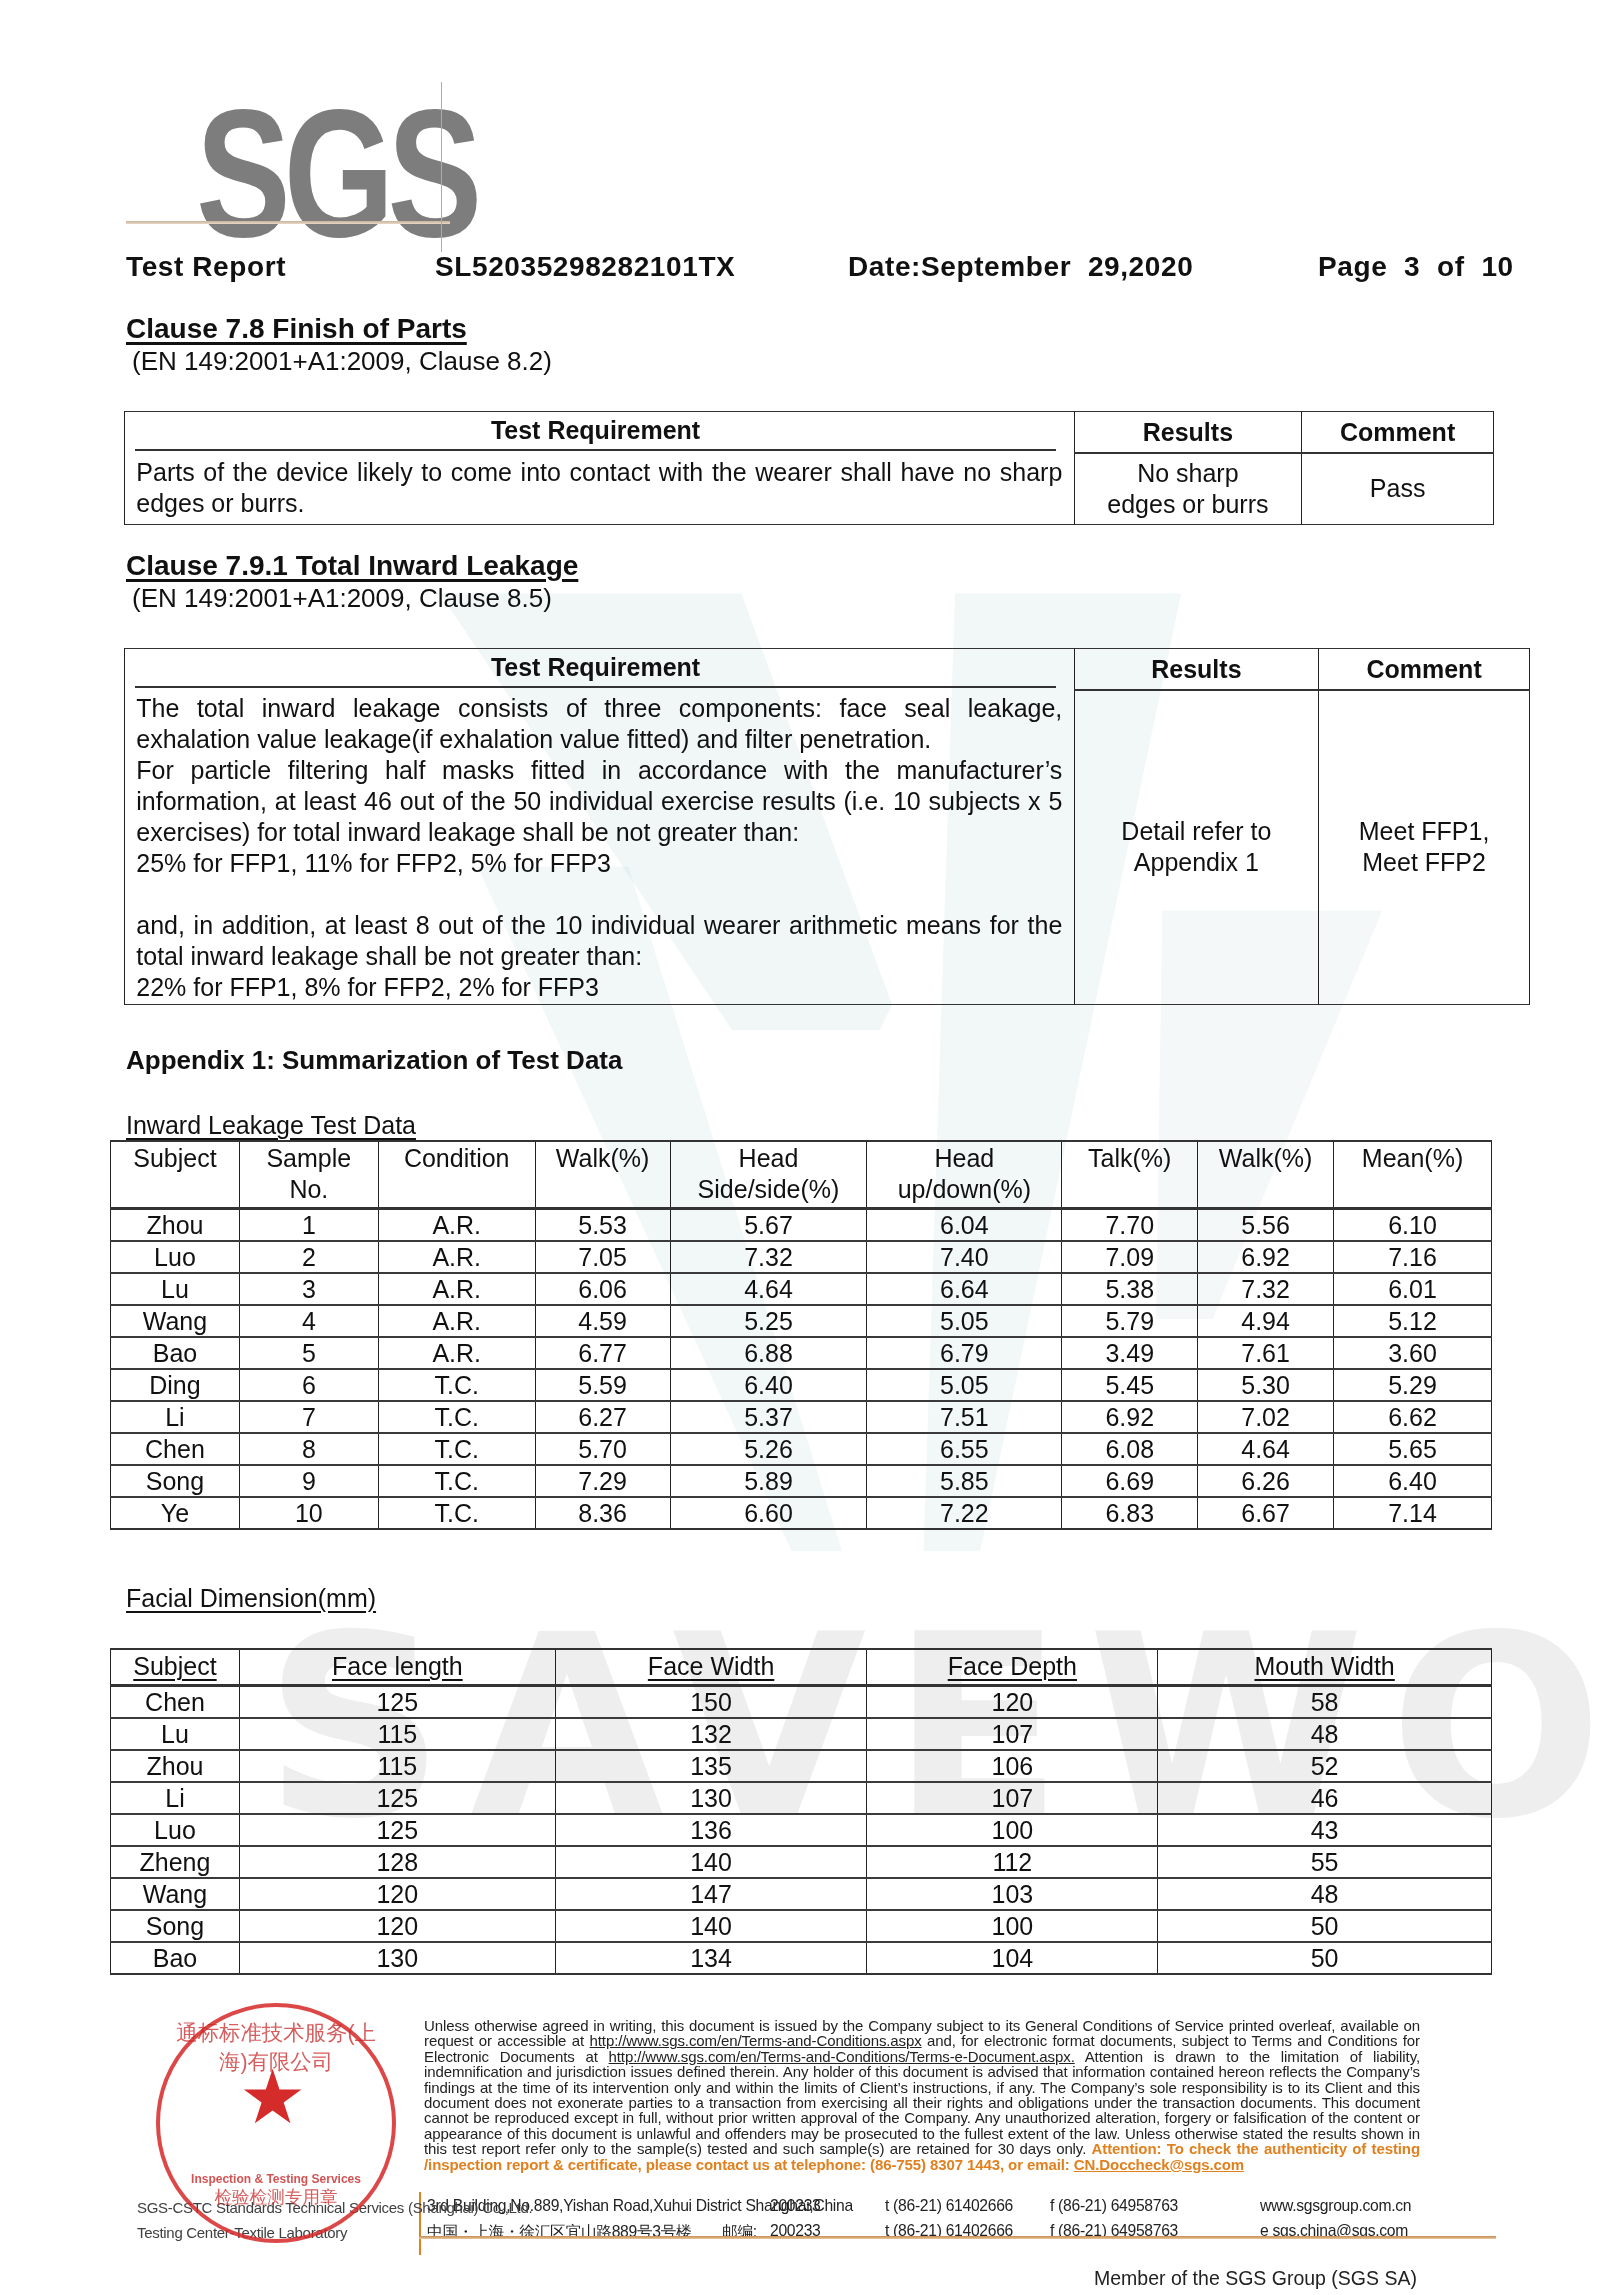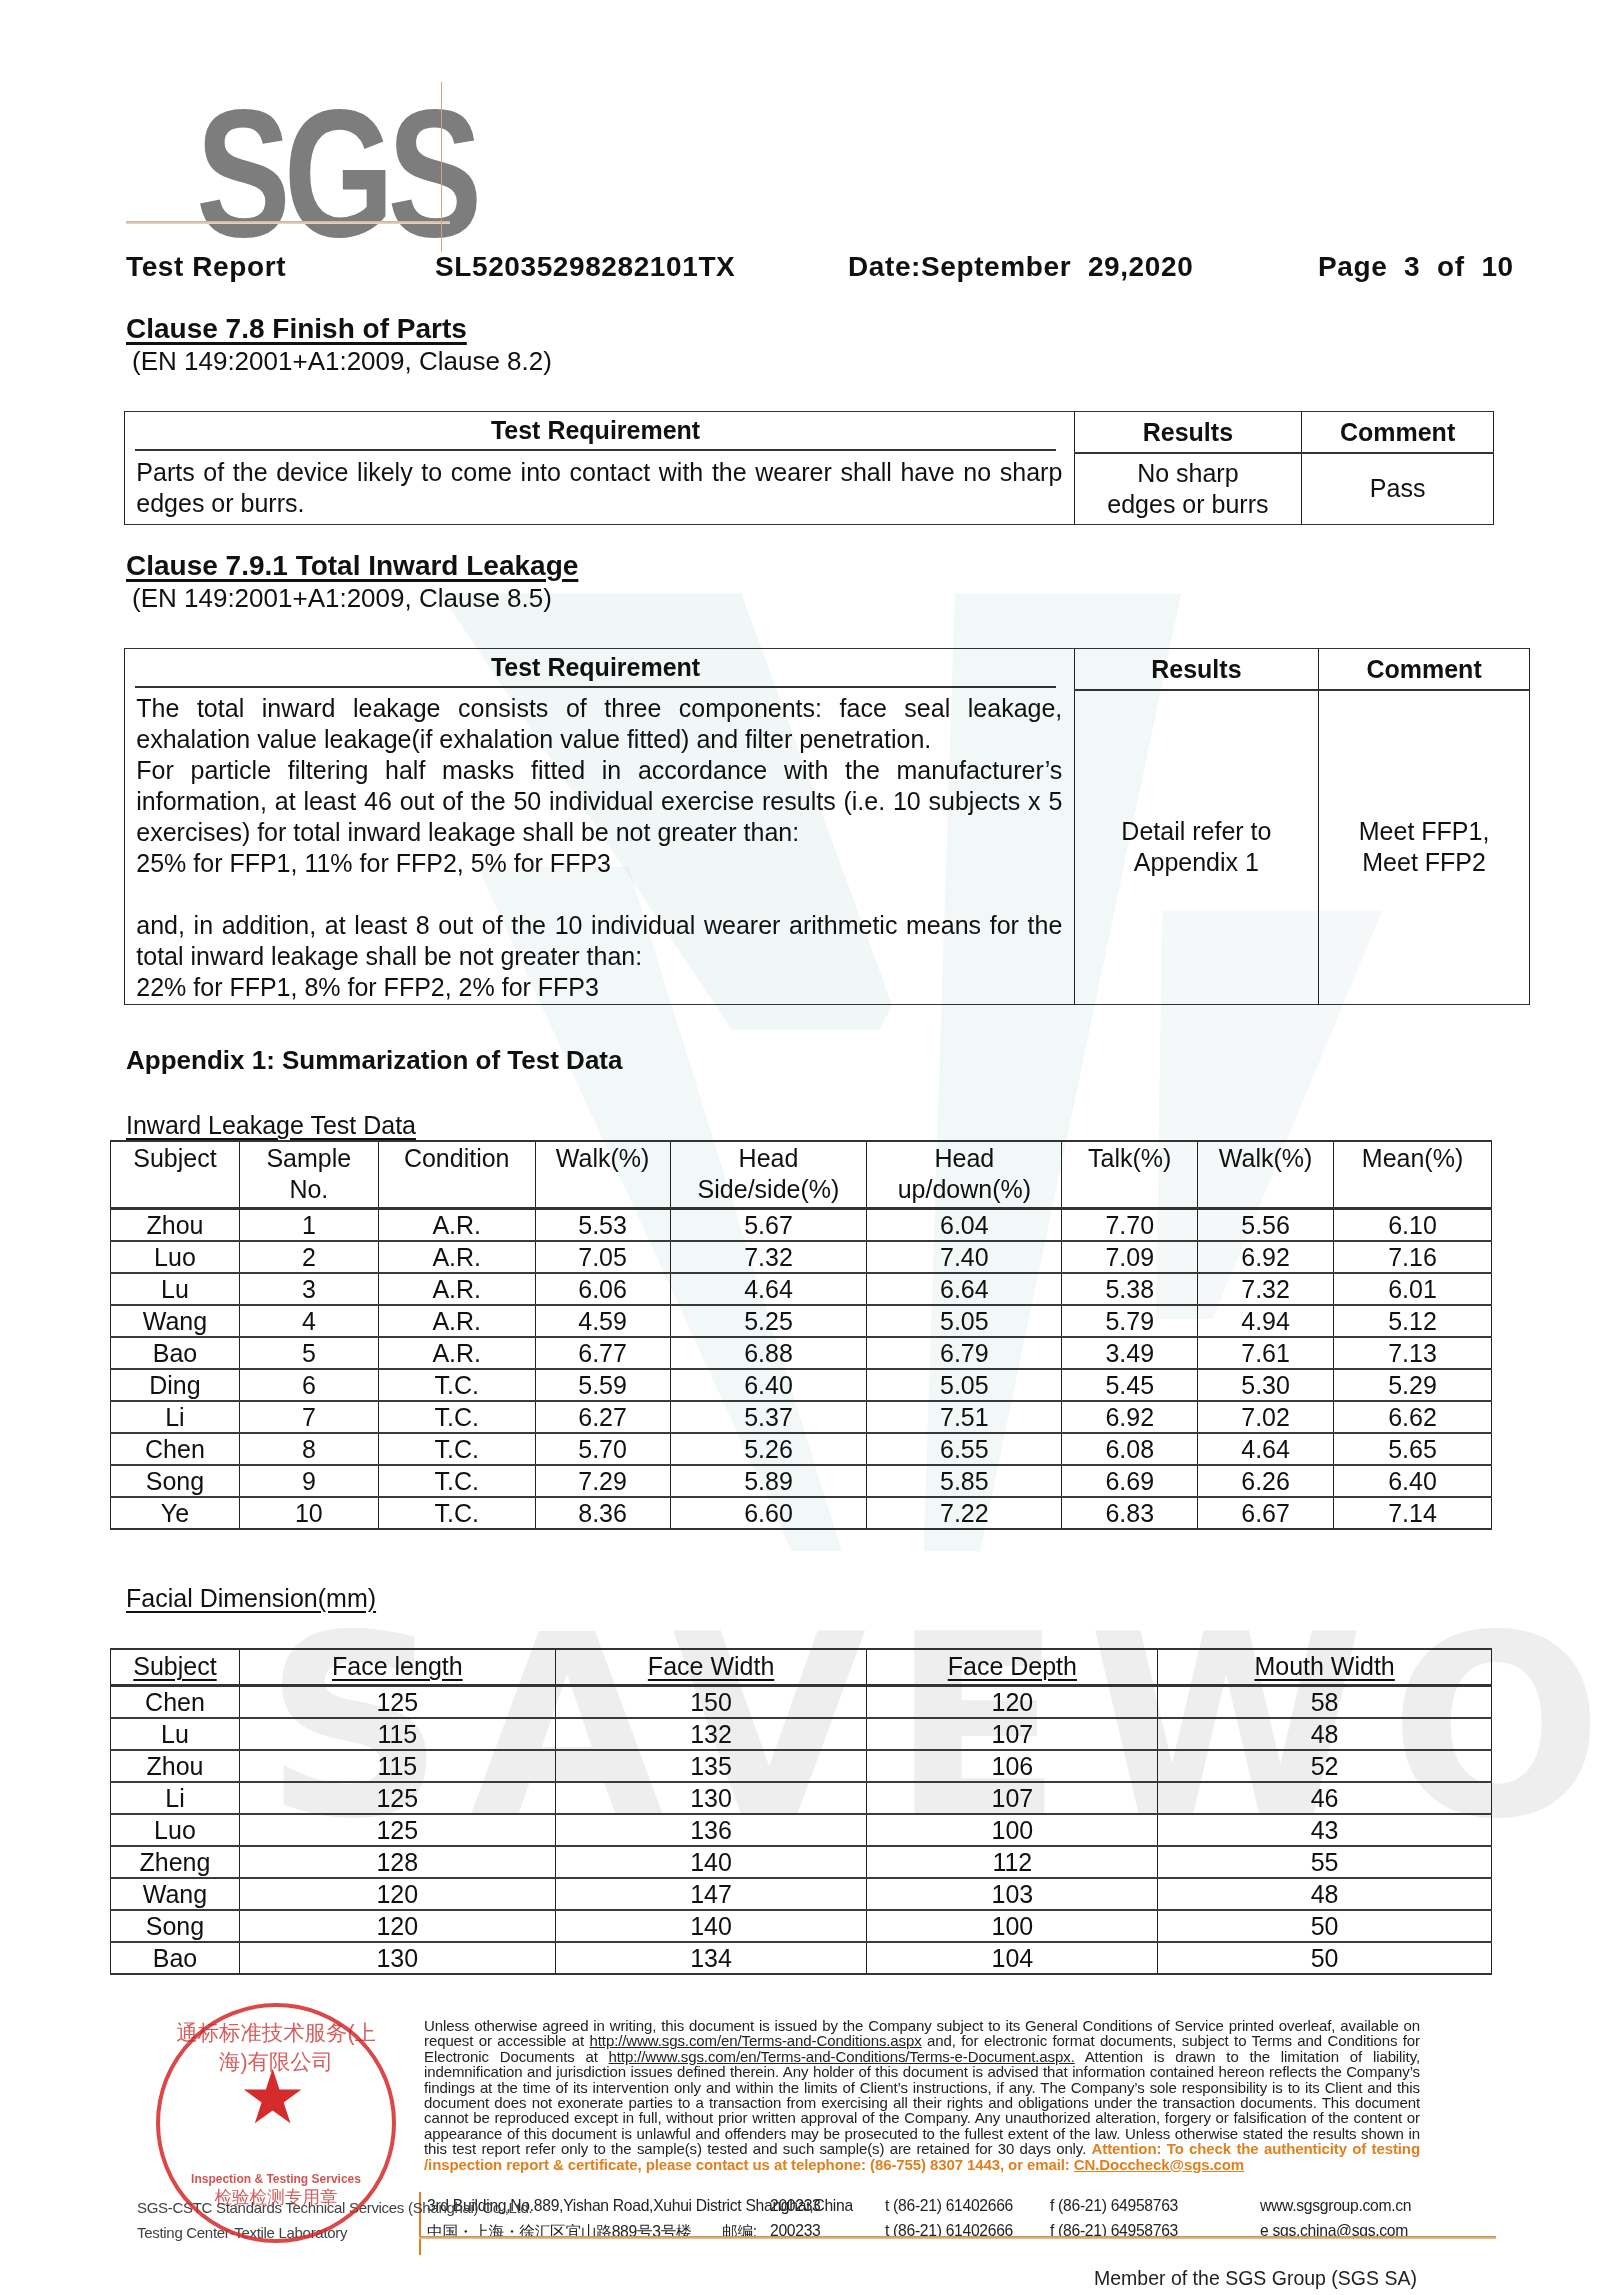--- a/index.html
+++ b/index.html
@@ -217,21 +217,21 @@
       </tr>
       <tr>
         <td>Bao</td>
         <td>5</td>
         <td>A.R.</td>
         <td>6.77</td>
         <td>6.88</td>
         <td>6.79</td>
         <td>3.49</td>
         <td>7.61</td>
-        <td>7.13</td>
+        <td>3.60</td>
       </tr>
       <tr>
         <td>Ding</td>
         <td>6</td>
         <td>T.C.</td>
         <td>5.59</td>
         <td>6.40</td>
         <td>5.05</td>
         <td>5.45</td>
         <td>5.30</td>

